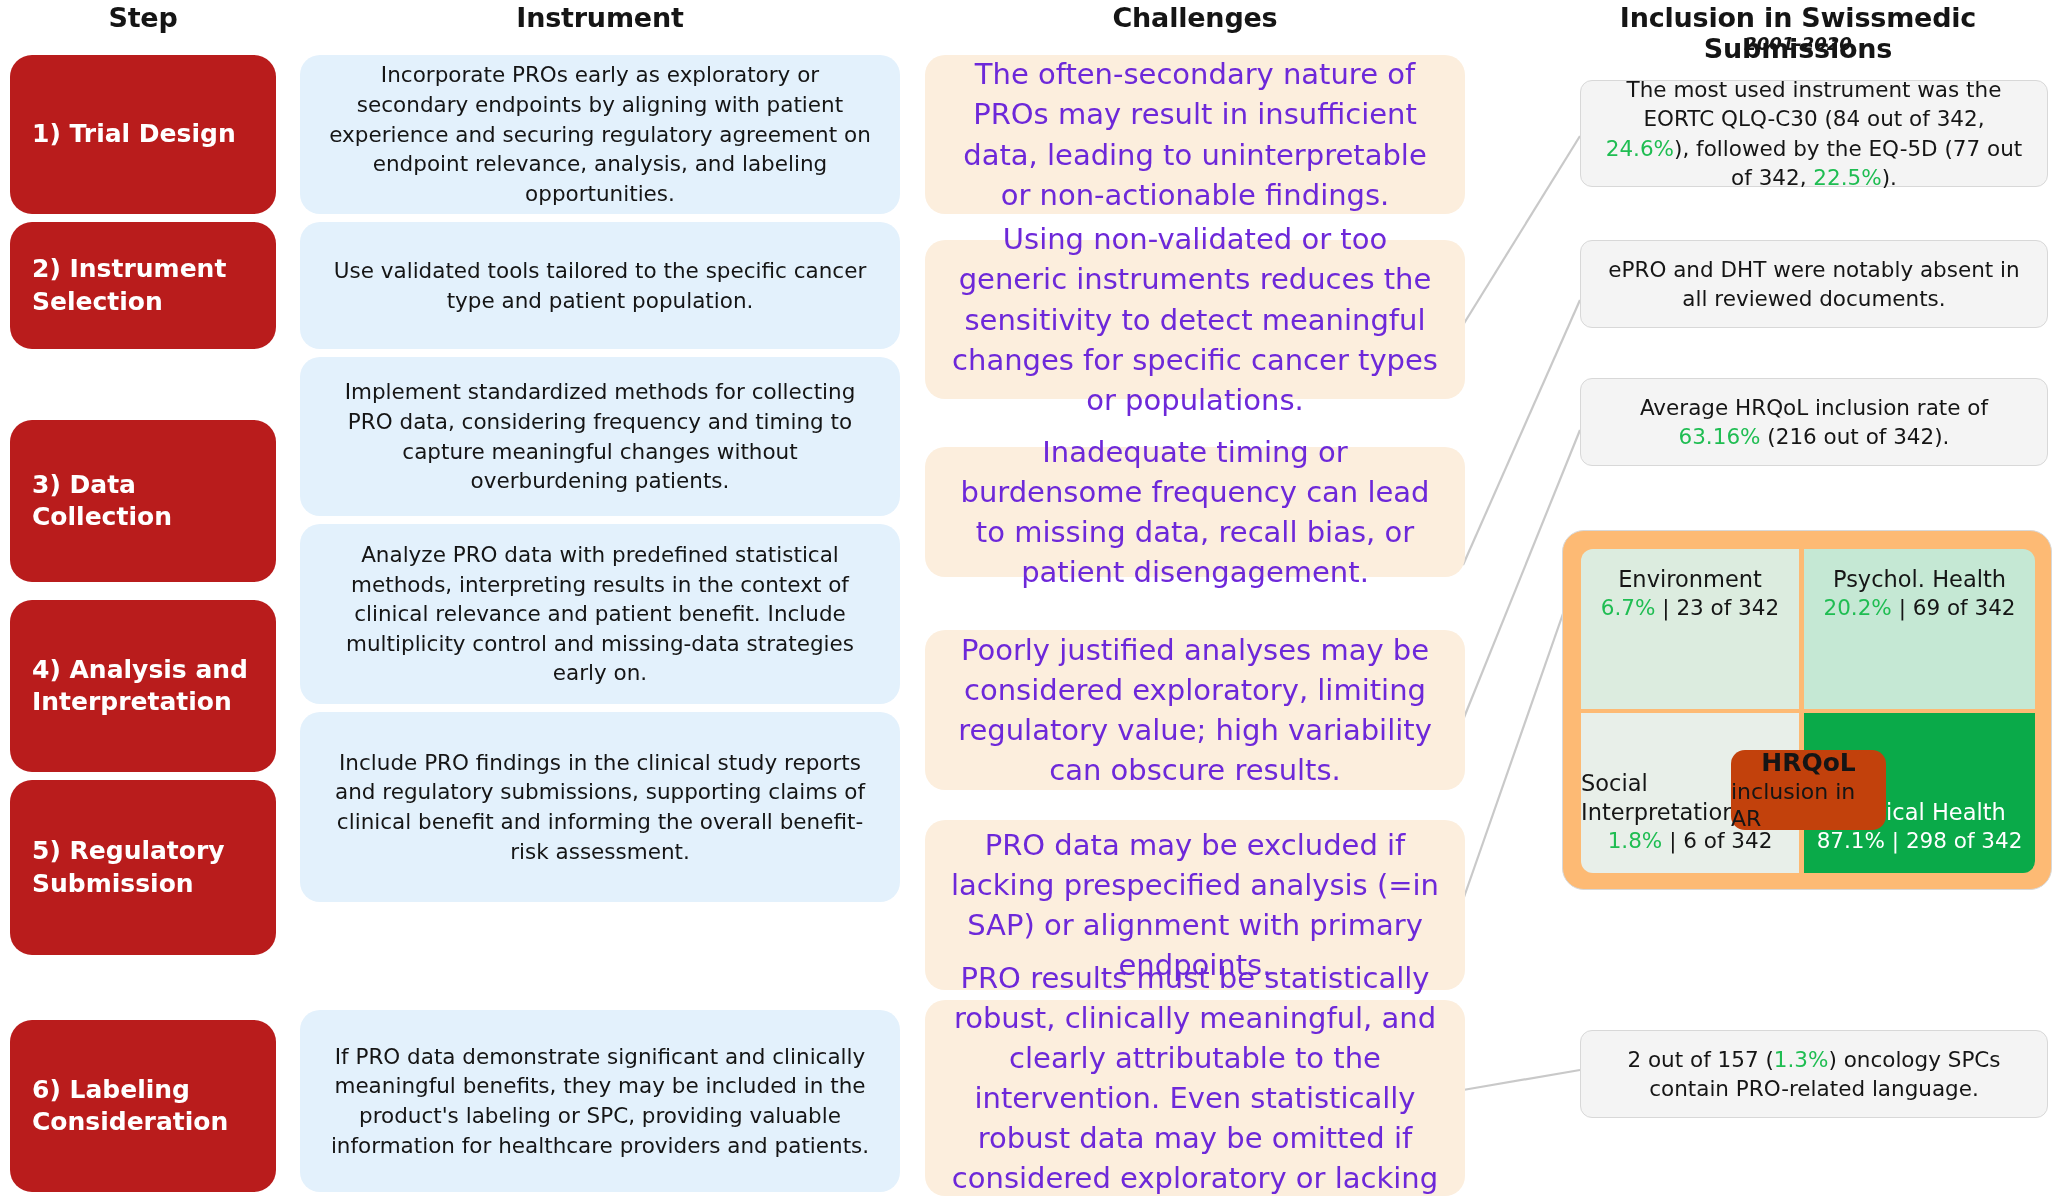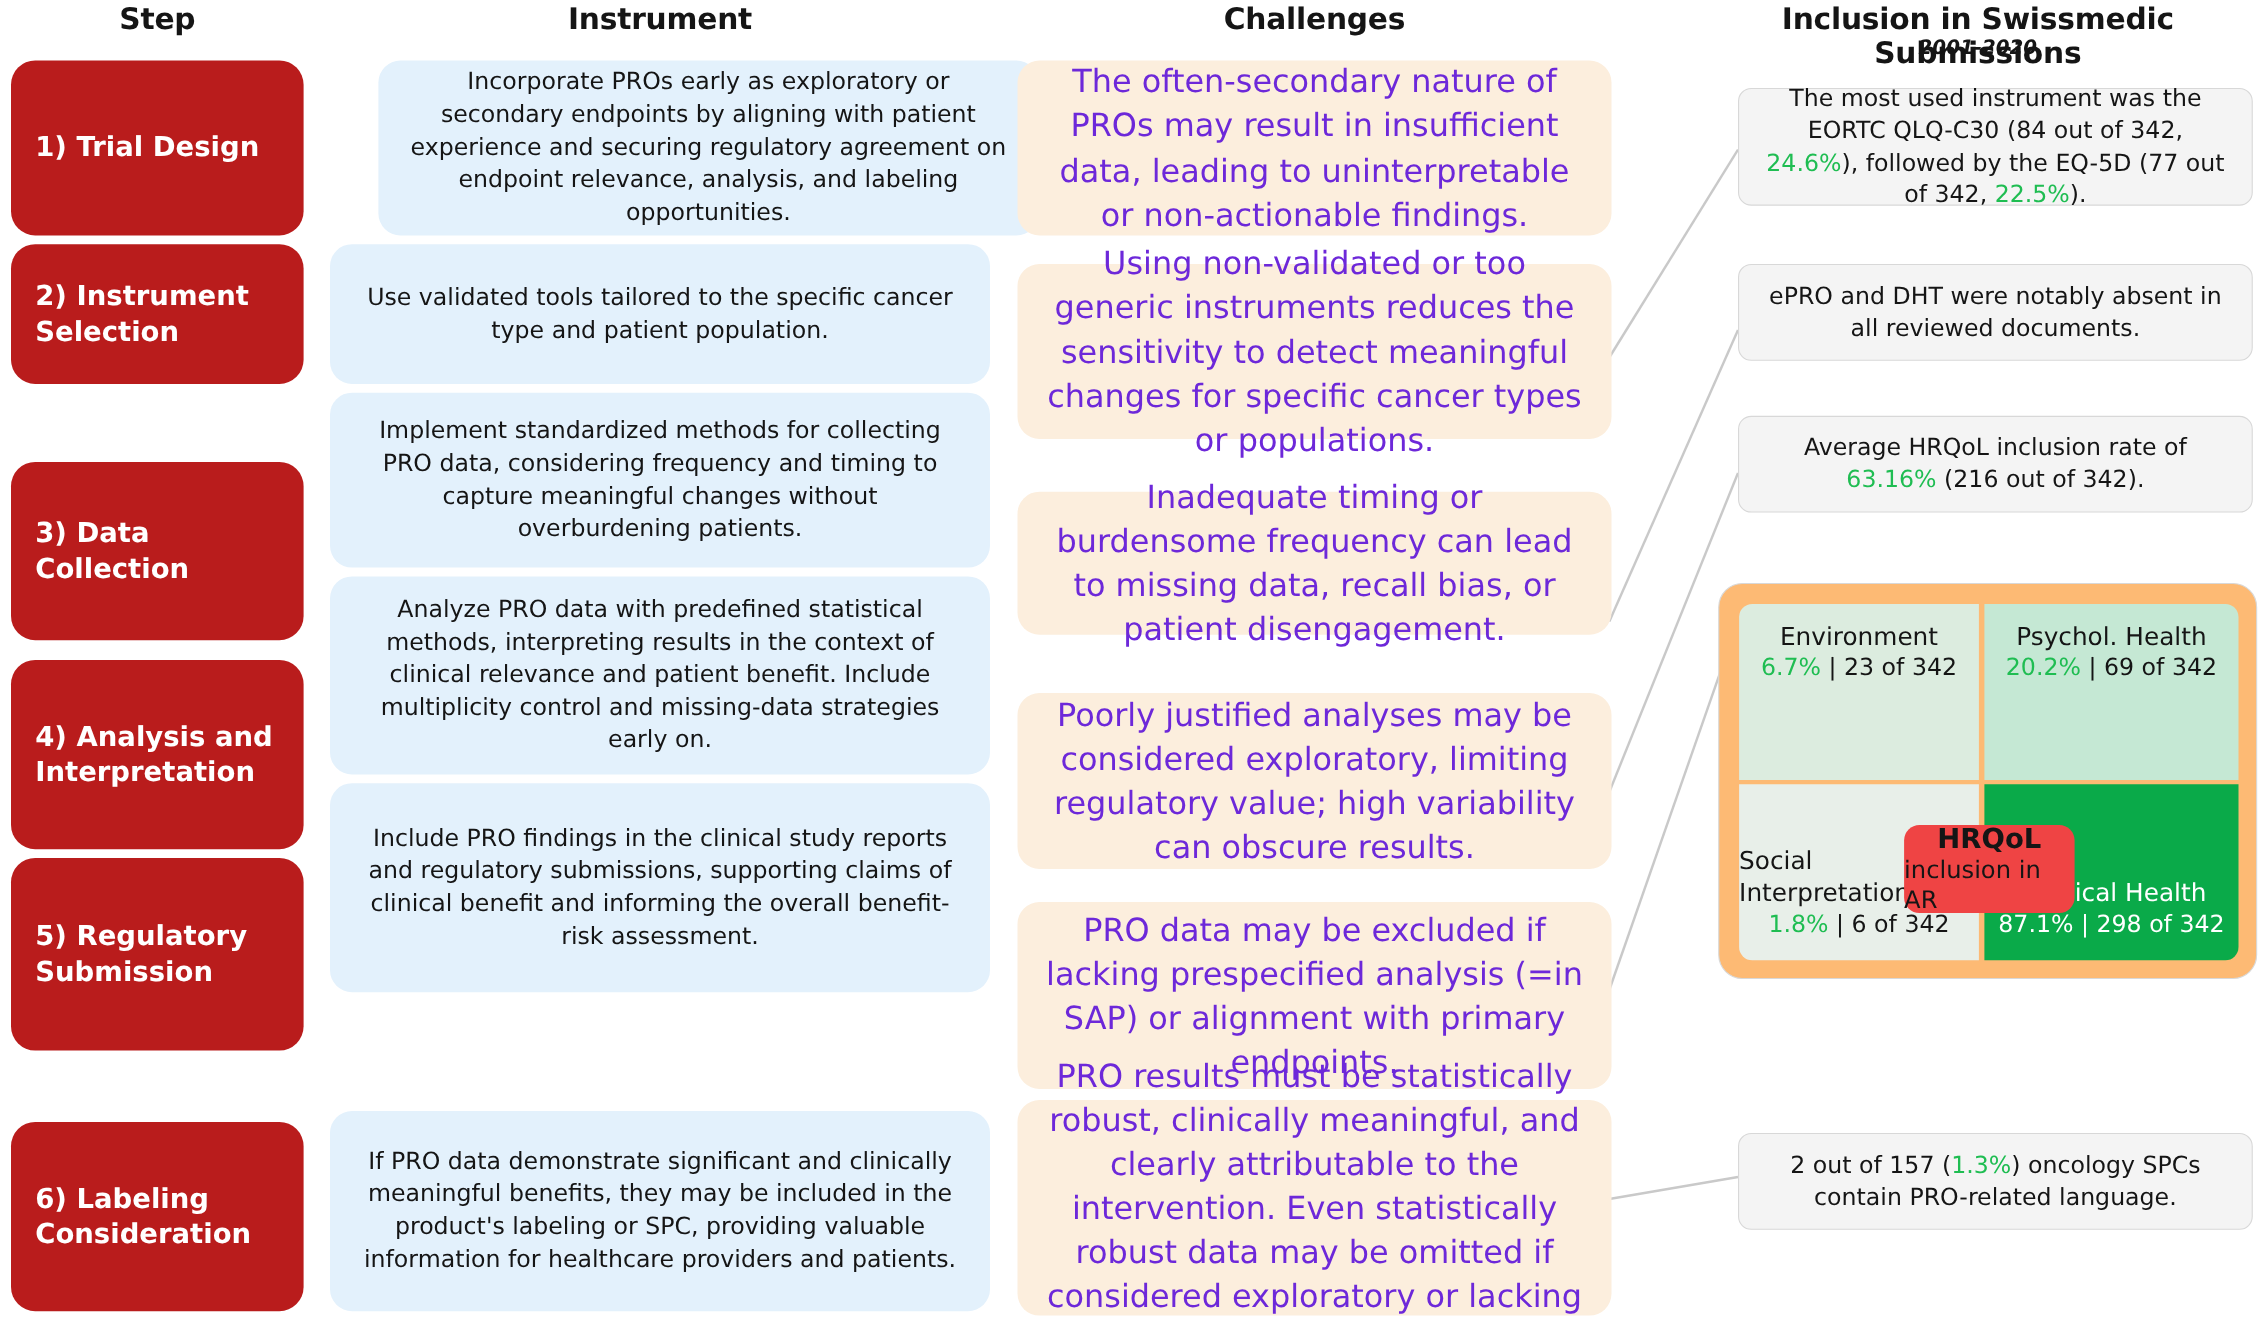--- a/index.html
+++ b/index.html
@@ -112,21 +112,21 @@
   .quad .qname { font-size: 22.5px; }
   .quad .qval  { font-size: 21.5px; }
   .quad.bl { justify-content: flex-end; padding-top: 0; padding-bottom: 18px; }
   .quad.br { justify-content: flex-end; padding-top: 0; padding-bottom: 18px; color: #ffffff; }
   .quad.br .pct { color: #ffffff; }
   .sep { color: #151515; }
   .quad.br .sep { color: #ffffff; }
 
   #hrqol-center {
     position: absolute;
-    background: #ef4444;
+    background: #c2410c;
     border-radius: 14px;
     display: flex;
     flex-direction: column;
     align-items: center;
     justify-content: center;
     z-index: 6;
     color: #151515;
   }
   #hrqol-center .t1 { font-size: 25px; font-weight: 700; line-height: 1.2; }
   #hrqol-center .t2 { font-size: 22px; line-height: 1.25; }
@@ -146,21 +146,21 @@
     </g>
   </svg>
 
   <div class="col-head" style="left:10px; top:2px; width:266px;">Step</div>
   <div class="col-head" style="left:300px; top:2px; width:600px;">Instrument</div>
   <div class="col-head" style="left:925px; top:2px; width:540px;">Challenges</div>
   <div class="col-head" style="left:1548px; top:2px; width:500px;">Inclusion in Swissmedic Submissions</div>
   <div class="col-head sub" style="left:1548px; top:33px; width:500px;">2001-2020</div>
 
   <div class="step-box" style="left:10px; top:55px; width:266px; height:159px;">1) Trial Design</div>
-  <div class="expl-box" style="left:300px; top:55px; width:600px; height:159px;margin-left:44px;">Incorporate PROs early as exploratory or secondary endpoints by aligning with patient experience and securing regulatory agreement on endpoint relevance, analysis, and labeling opportunities.</div>
+  <div class="expl-box" style="left:300px; top:55px; width:600px; height:159px;">Incorporate PROs early as exploratory or secondary endpoints by aligning with patient experience and securing regulatory agreement on endpoint relevance, analysis, and labeling opportunities.</div>
   <div class="chal-box" style="left:925px; top:55px; width:540px; height:159px;">The often-secondary nature of PROs may result in insufficient data, leading to uninterpretable or non-actionable findings.</div>
 
   <div class="step-box" style="left:10px; top:222px; width:266px; height:127px;">2) Instrument Selection</div>
   <div class="expl-box" style="left:300px; top:222px; width:600px; height:127px;">Use validated tools tailored to the specific cancer type and patient population.</div>
   <div class="chal-box" style="left:925px; top:240px; width:540px; height:159px;">Using non-validated or too generic instruments reduces the sensitivity to detect meaningful changes for specific cancer types or populations.</div>
 
   <div class="step-box" style="left:10px; top:420px; width:266px; height:162px;">3) Data Collection</div>
   <div class="expl-box" style="left:300px; top:357px; width:600px; height:159px;">Implement standardized methods for collecting PRO data, considering frequency and timing to capture meaningful changes without overburdening patients.</div>
   <div class="chal-box" style="left:925px; top:447px; width:540px; height:130px;">Inadequate timing or burdensome frequency can lead to missing data, recall bias, or patient disengagement.</div>
 

